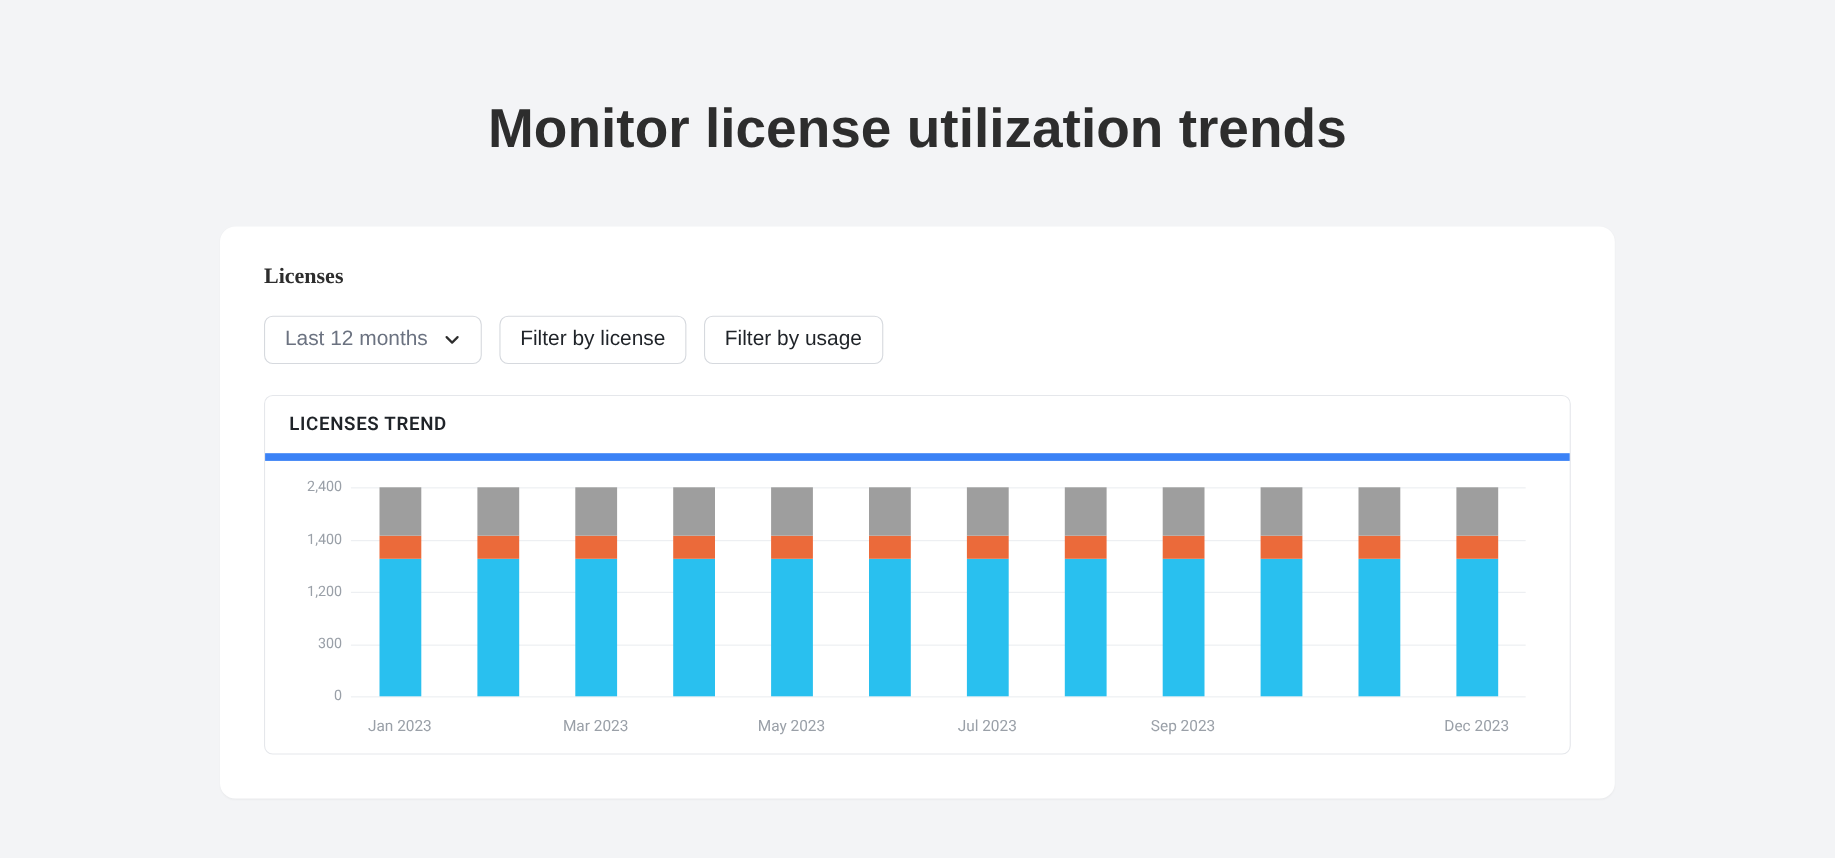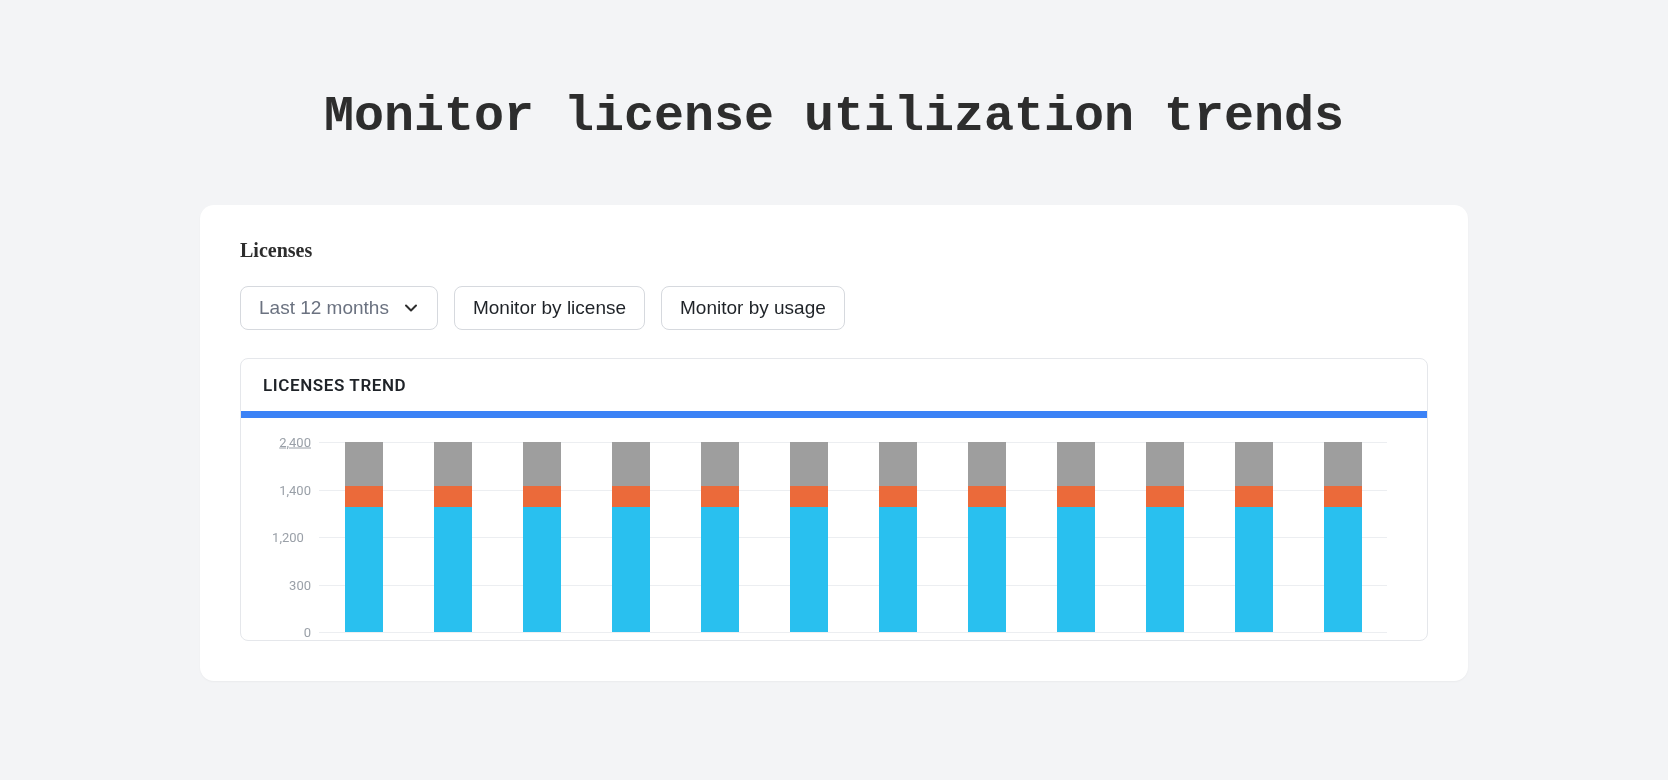--- a/index.html
+++ b/index.html
@@ -9,21 +9,21 @@
     width: 1668px;
     height: 780px;
     overflow: hidden;
   }
   .page {
     width: 100%;
     height: 100%;
     padding: 0;
   }
   .page-title {
-    font-family: Liberation Mono, monospace;
+    font-family: Liberation Sans, sans-serif;
     font-size: 50px;
     font-weight: 600;
     color: #2d2d2d;
     text-align: center;
     padding-top: 88px;
     padding-bottom: 60px;
   }
   .card {
     background: #fff;
     border-radius: 14px;
@@ -149,37 +149,37 @@
     <div class="controls">
       <button class="select-btn">
         <span>Last 12 months</span>
         <span class="chevron">
           <svg width="16" height="16" viewBox="0 0 16 16">
               <path d="M3 5.5 L8 10.5 L13 5.5" fill="none" stroke="#2d2d2d" stroke-width="2" stroke-linecap="round" stroke-linejoin="round"></path>
             </svg>
         </span>
       </button>
       <button class="filter-btn">
-        <span>Monitor by license</span>
+        <span>Filter by license</span>
       </button>
       <button class="filter-btn">
-        <span>Monitor by usage</span>
+        <span>Filter by usage</span>
       </button>
     </div>
 
     <div class="chart-card">
       <div class="chart-header">LICENSES TREND</div>
       <div class="chart-body">
         <div class="chart-plot" id="chart-plot">
             <div class="gridline" style="top: 0%;"></div>
-            <div class="y-label" style="top: 0%; text-decoration: underline;">2,400</div>
+            <div class="y-label" style="top: 0%;">2,400</div>
             <div class="gridline" style="top: 25%;"></div>
             <div class="y-label" style="top: 25%;">1,400</div>
             <div class="gridline" style="top: 50%;"></div>
-            <div class="y-label" style="top: 50%; text-align: center;">1,200</div>
+            <div class="y-label" style="top: 50%;">1,200</div>
             <div class="gridline" style="top: 75%;"></div>
             <div class="y-label" style="top: 75%;">300</div>
             <div class="gridline" style="top: 100%;"></div>
             <div class="y-label" style="top: 100%;">0</div>
             <div class="bars-row">
               <div class="bar-slot">
                 <div class="bar">
                   <div class="seg seg-blue" style="bottom: 0%; height: 65.8333%;"></div>
                   <div class="seg seg-orange" style="bottom: 65.8333%; height: 11.25%;"></div>
                   <div class="seg seg-grey" style="bottom: 77.0833%; height: 22.9167%;"></div>
@@ -257,16 +257,24 @@
               </div>
               <div class="bar-slot">
                 <div class="bar">
                   <div class="seg seg-blue" style="bottom: 0%; height: 65.8333%;"></div>
                   <div class="seg seg-orange" style="bottom: 65.8333%; height: 11.25%;"></div>
                   <div class="seg seg-grey" style="bottom: 77.0833%; height: 22.9167%;"></div>
                 </div>
               </div>
             </div>
           </div>
+        <div class="x-axis" id="x-axis">
+            <div class="x-label" style="left: 4.16667%;">Jan 2023</div>
+            <div class="x-label" style="left: 20.8333%;">Mar 2023</div>
+            <div class="x-label" style="left: 37.5%;">May 2023</div>
+            <div class="x-label" style="left: 54.1667%;">Jul 2023</div>
+            <div class="x-label" style="left: 70.8333%;">Sep 2023</div>
+            <div class="x-label" style="left: 95.8333%;">Dec 2023</div>
+          </div>
       </div>
     </div>
   </div>
 </div>
 
 </body></html>

